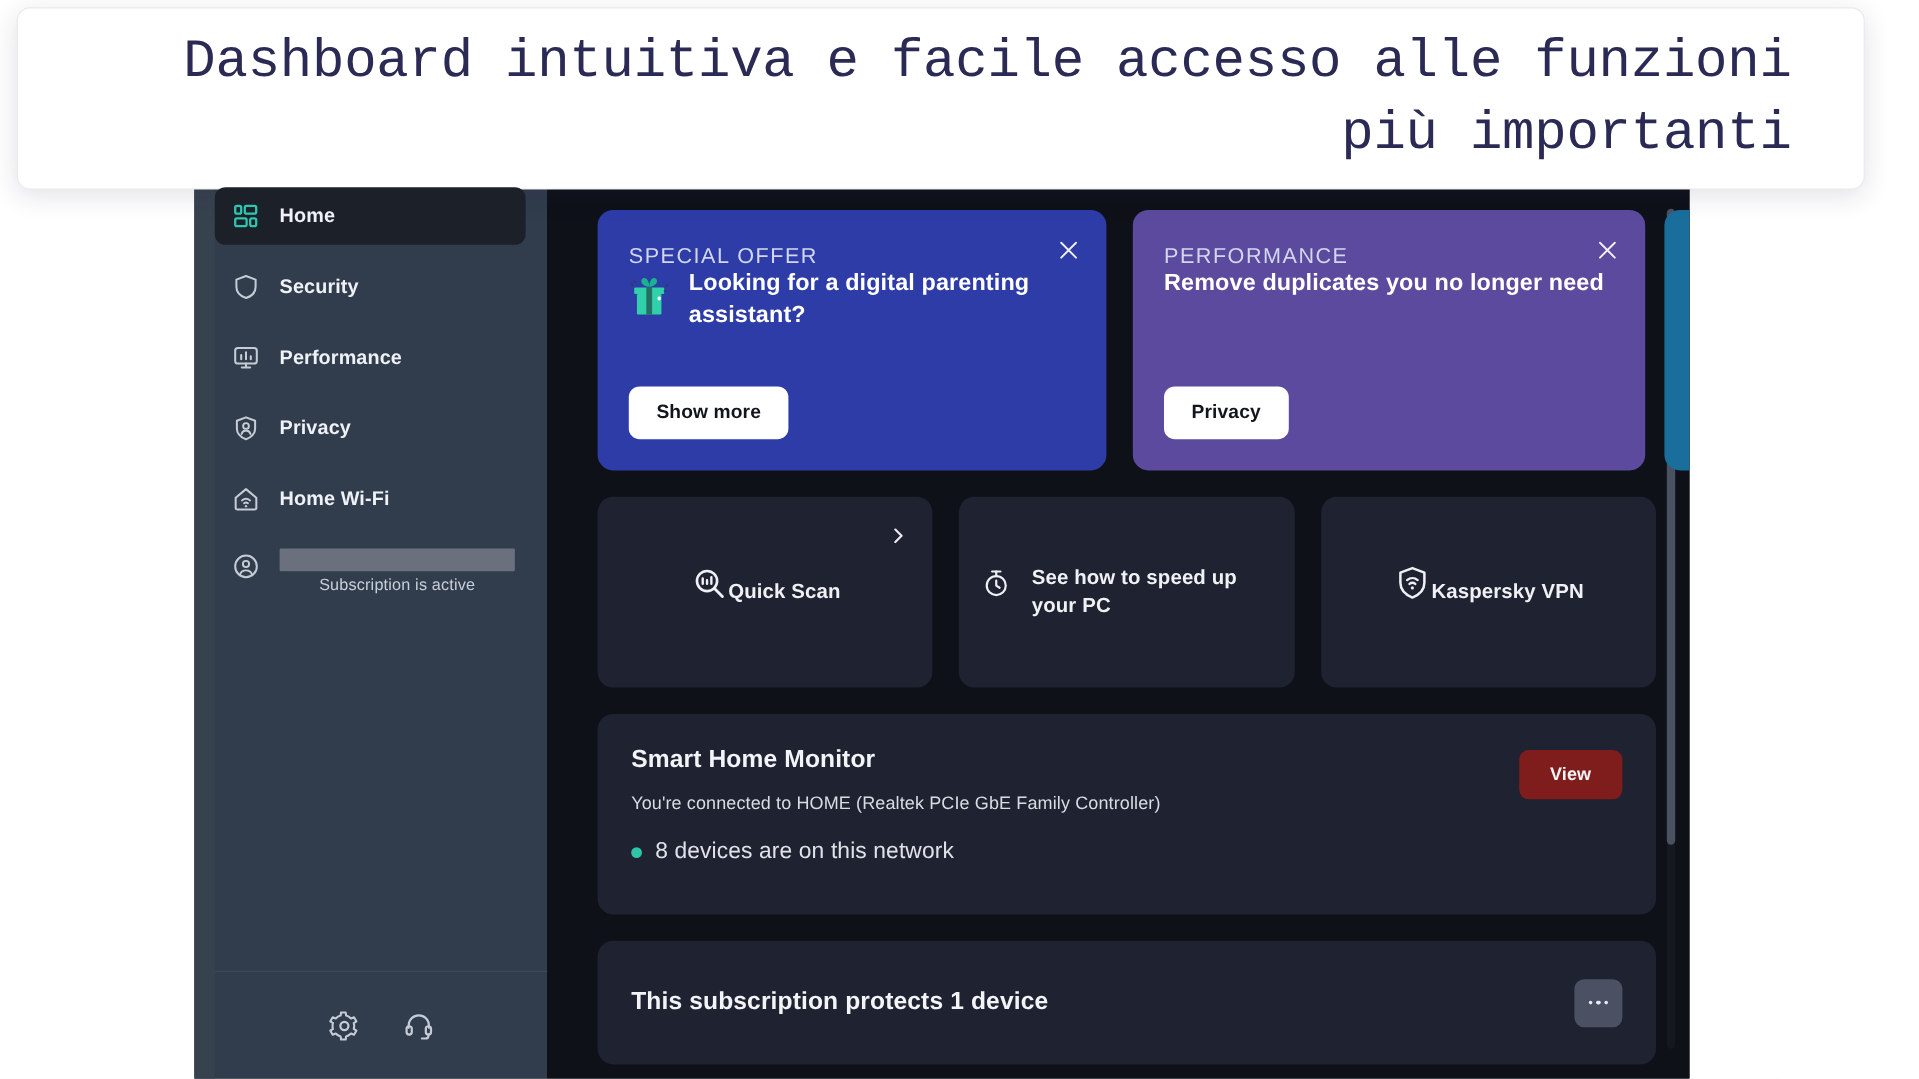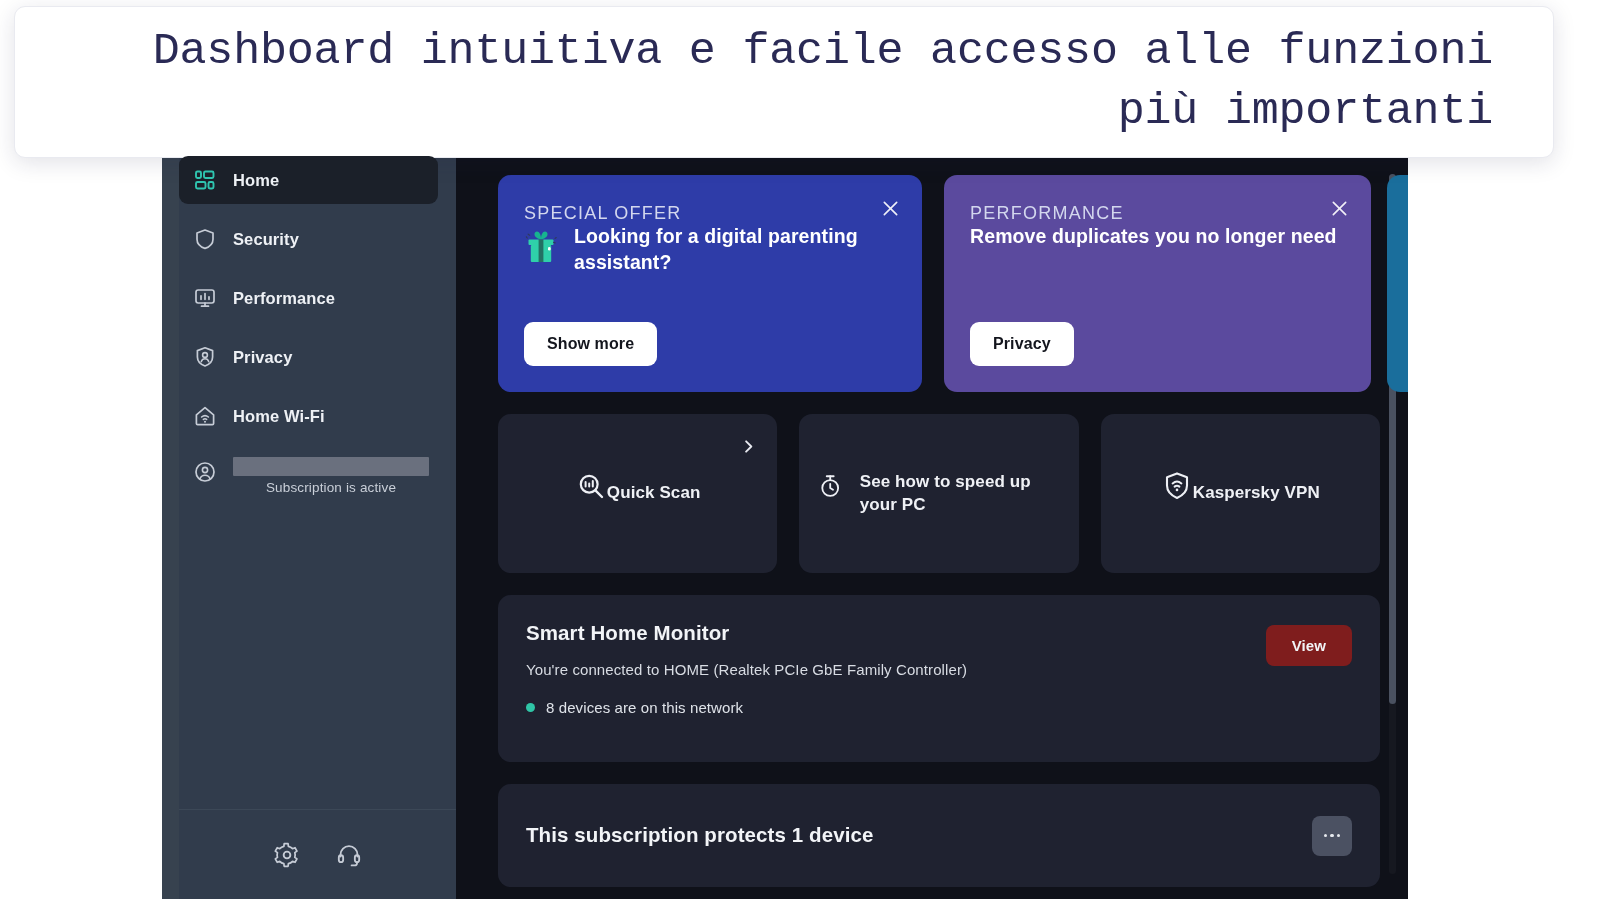--- a/index.html
+++ b/index.html
@@ -269,21 +269,21 @@
     margin-top: 21px;
   }
   .dot {
     width: 9px; height: 9px;
     border-radius: 50%;
     background: #2fc5a6;
     flex: 0 0 9px;
   }
   .panel-row-text {
     color: #dfe3e9;
-    font-size: 15px;
+    font-size: 19px;
     letter-spacing: .1px;
   }
   .view-btn {
     position: absolute;
     right: 28px;
     top: 30px;
     background: #7f1d1d;
     color: #f2f4f7;
     border: 0;
     border-radius: 8px;

